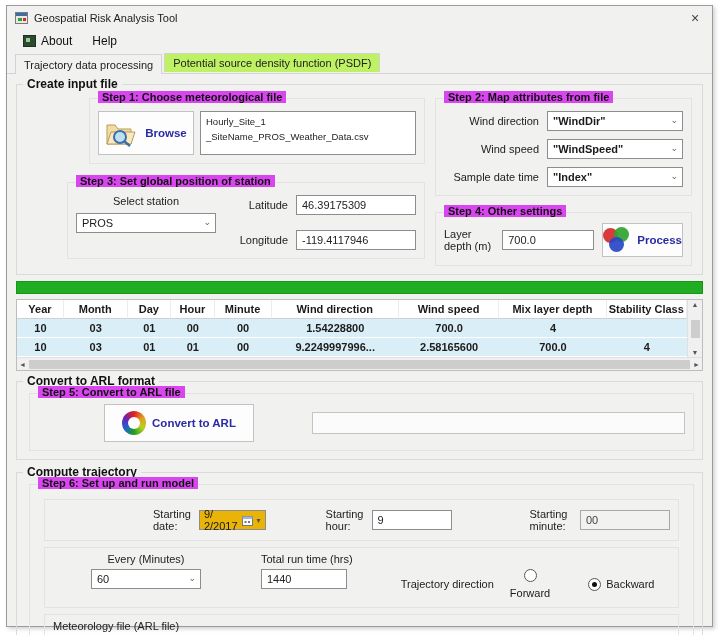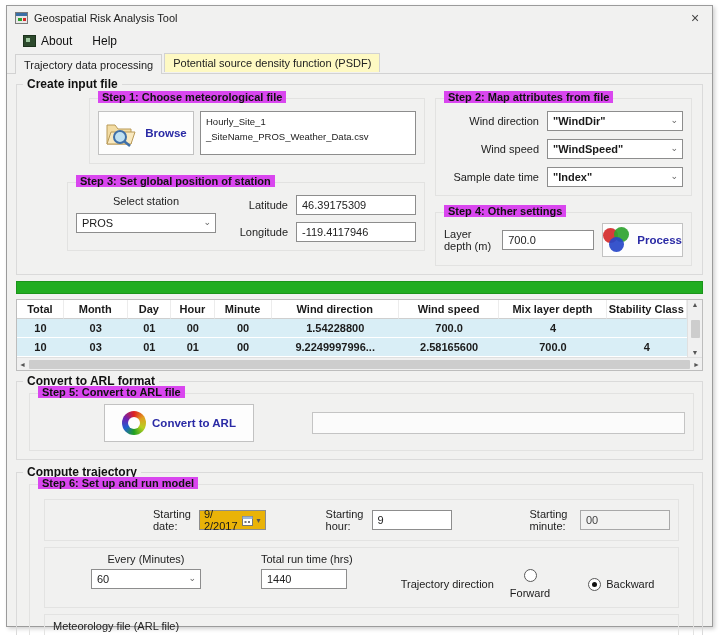--- a/index.html
+++ b/index.html
@@ -15,21 +15,21 @@
     color: #444; font-size: 14px; cursor: default; }
   .appicon { width: 13px; height: 12px; display: inline-block; }
   
   .menubar { height: 22px; display: flex; align-items: center; padding-left: 8px; gap: 4px; flex: 0 0 auto; }
   .menu-item { padding: 2px 8px; font-size: 12px; color: #111; display: flex; align-items: center; gap: 5px; }
   .about-icon { width: 13px; height: 12px; background: #2d4a2d; border: 1px solid #1c321c; display: inline-block; position: relative; }
   .about-icon::after { content: ""; position: absolute; left: 2px; top: 2px; width: 4px; height: 4px; background: #9fc99f; }
   
   .tabstrip { display: flex; align-items: center; padding-left: 8px; height: 21px; flex: 0 0 auto; }
   .tab { font-size: 11px; padding: 3px 8px 3px; border: 1px solid #d2d2d2; border-bottom: none;
-    background: #fef9c3; color: #222; margin-right: 2px; }
+    background: #bef264; color: #222; margin-right: 2px; }
   .tab.active { background: #f1f1f0; position: relative; top: 1px; padding-top: 4px; }
   .content { border-top: 1px solid #d2d2d2; flex: 1; padding: 2px 9px 0; display: flex; flex-direction: column; }
   
   .fieldset { border: 1px solid #dadada; position: relative; padding: 9px 6px 4px; margin-top: 8px; }
   .fieldset > .legend { position: absolute; top: -8px; left: 6px; background: #f1f1f0; padding: 0 4px;
     font-weight: bold; font-size: 12px; color: #111; }
   .stepbox { border: 1px solid #e2e2e1; position: relative; padding: 12px 8px 8px; }
   .stepbox > .step-title { position: absolute; top: -8px; left: 8px; background: #d946ef; padding: 0 4px;
     font-weight: bold; font-size: 11px; color: #111; white-space: nowrap; }
   
@@ -141,21 +141,21 @@
           <div class="stepbox" style="margin:6px 0 6px 44px;">
             <span class="step-title">Step 3: Set global position of station</span>
             <div style="display:flex; gap:14px;">
               <div style="width:140px; display:flex; flex-direction:column; gap:6px;">
                 <label class="lbl" style="text-align:center;">Select station</label>
                 <div class="combo">
                   <span>PROS</span>
                   <span class="chev">⌄</span>
                 </div>
               </div>
-              <div style="flex:1; display:flex; flex-direction:column; gap:7px;">
+              <div style="flex:1; display:flex; flex-direction:column; gap:15px;">
                 <div style="display:flex; align-items:center; gap:8px;">
                   <label class="lbl" style="width:58px; text-align:right;">Latitude</label>
                   <input class="textbox" style="width: 120px;" value="46.39175309">
                 </div>
                 <div style="display:flex; align-items:center; gap:8px;">
                   <label class="lbl" style="width:58px; text-align:right;">Longitude</label>
                   <input class="textbox" style="width: 120px;" value="-119.4117946">
                 </div>
               </div>
             </div>
@@ -209,21 +209,21 @@
         </div>
       </div>
     </div>
 
     <div class="greenbar"></div>
 
     <div class="gridframe">
       <div class="gridrowwrap">
         <div class="grid">
           <div class="grow ghead">
-            <div class="cell">Total</div>
+            <div class="cell">Year</div>
             <div class="cell">Month</div>
             <div class="cell">Day</div>
             <div class="cell">Hour</div>
             <div class="cell">Minute</div>
             <div class="cell">Wind direction</div>
             <div class="cell">Wind speed</div>
             <div class="cell">Mix layer depth</div>
             <div class="cell">Stability Class</div>
           </div>
           <div class="grow gdata">

